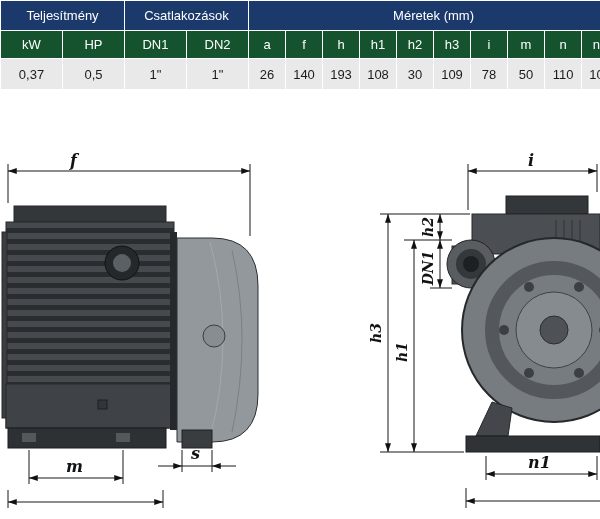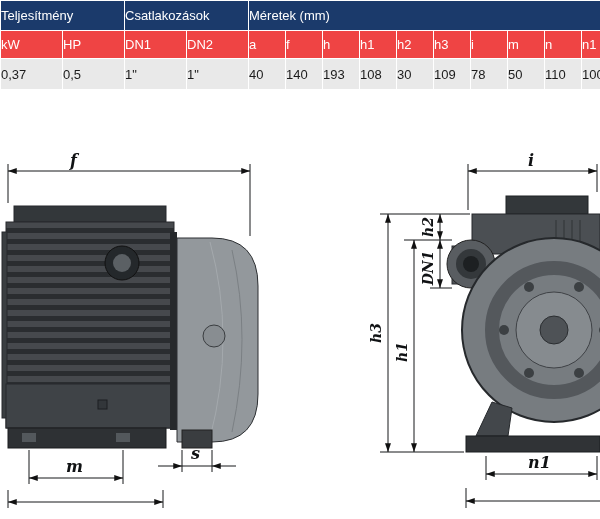--- a/index.html
+++ b/index.html
@@ -5,25 +5,25 @@
   html,body{margin:0;padding:0;background:#fff;}
   .screen{
     width:600px;height:519px;overflow:hidden;background:#fff;position:relative;
     font-family:"Liberation Sans", sans-serif;
   }
   .table-wrap{width:600px;height:90px;overflow:hidden;}
   table.spec{
     border-collapse:collapse;table-layout:fixed;width:618px;
   }
   table.spec th, table.spec td{
-    border:1px solid #ffffff;text-align:left;vertical-align:middle;
+    border:1px solid #ffffff;text-align:center;vertical-align:middle;
     font-size:13px;font-weight:400;padding:0;white-space:nowrap;overflow:hidden;
   }
   .group-row th{background:#1b3a6b;color:#ffffff;height:29px;}
-  .cols-row th{background:#ef4444;color:#ffffff;height:27px;}
+  .cols-row th{background:#14532d;color:#ffffff;height:27px;}
   .data-row td{background:#e9e9e9;color:#1b1b1b;height:30px;margin-left:23px;}
   svg.drawing{display:block;}
   .ext{stroke:#16181a;stroke-width:1;fill:none;}
   .dim{stroke:#16181a;stroke-width:1;fill:none;}
   .outline{stroke:#26292c;stroke-width:1;}
   .dimtext{font:italic 700 16px "DejaVu Serif", serif;fill:#101214;}
   .dimtext-sm{font:italic 700 14px "DejaVu Serif", serif;fill:#101214;}
 </style>
 </head>
 <body>
@@ -70,21 +70,21 @@
           <th>n</th>
           <th>n1</th>
         </tr>
       </thead>
       <tbody>
         <tr class="data-row">
           <td>0,37</td>
           <td>0,5</td>
           <td>1"</td>
           <td>1"</td>
-          <td>40</td>
+          <td>26</td>
           <td>140</td>
           <td>193</td>
           <td>108</td>
           <td>30</td>
           <td>109</td>
           <td>78</td>
           <td>50</td>
           <td>110</td>
           <td>100</td>
         </tr>

